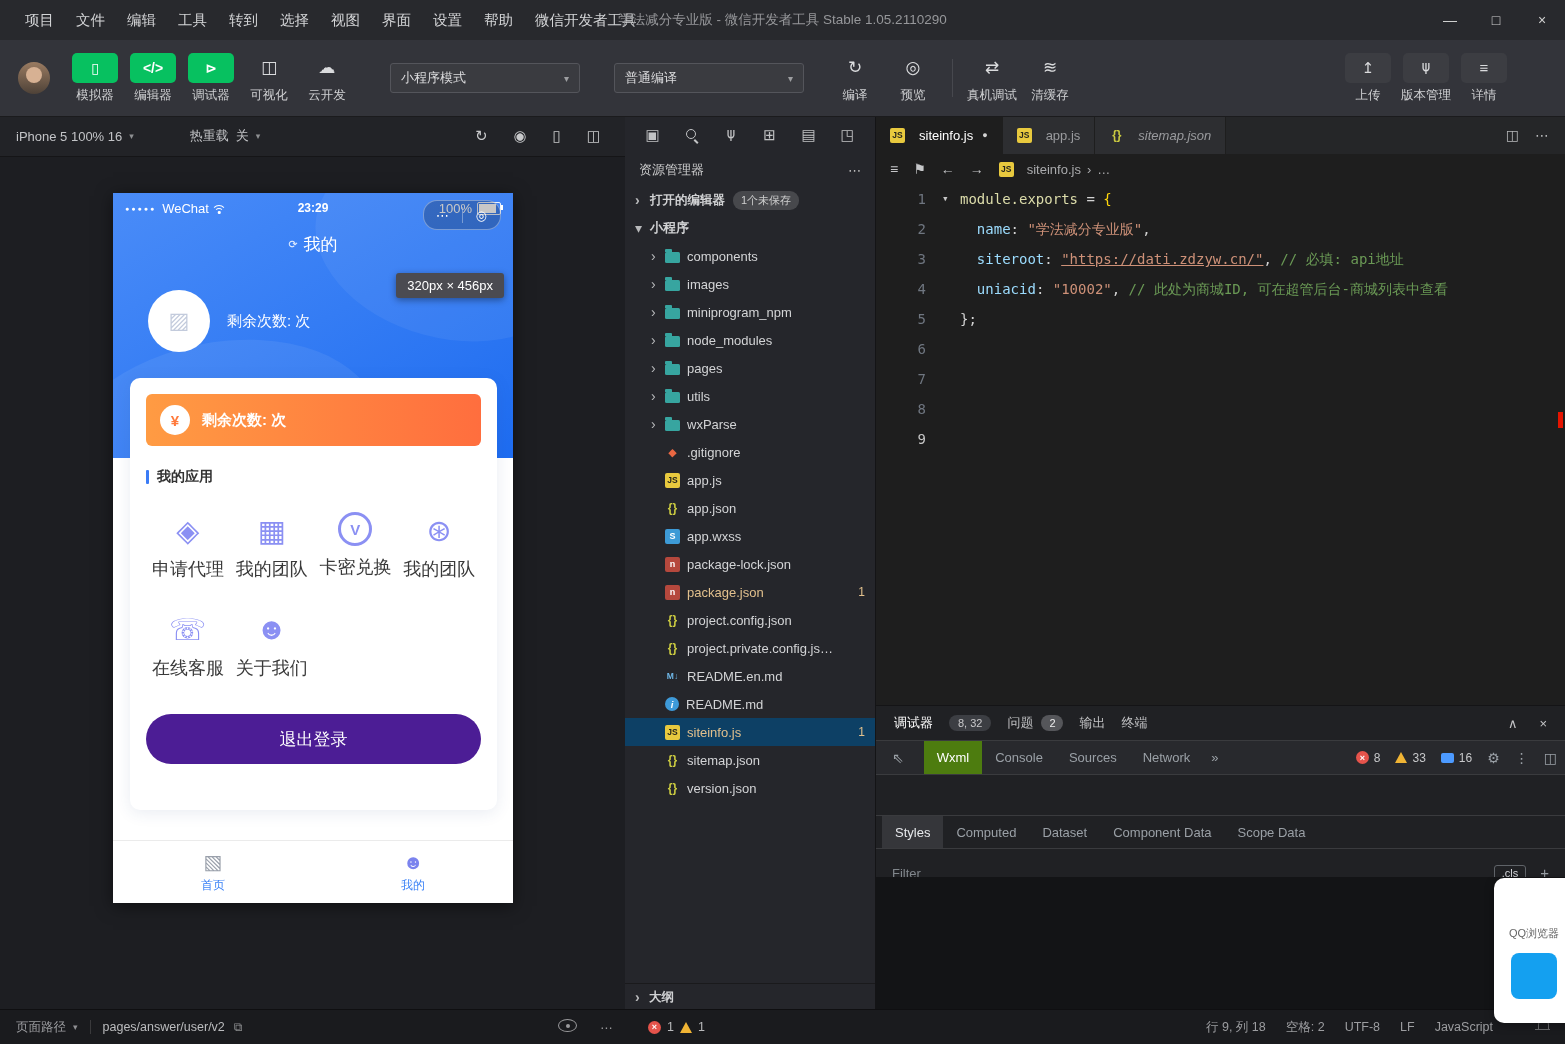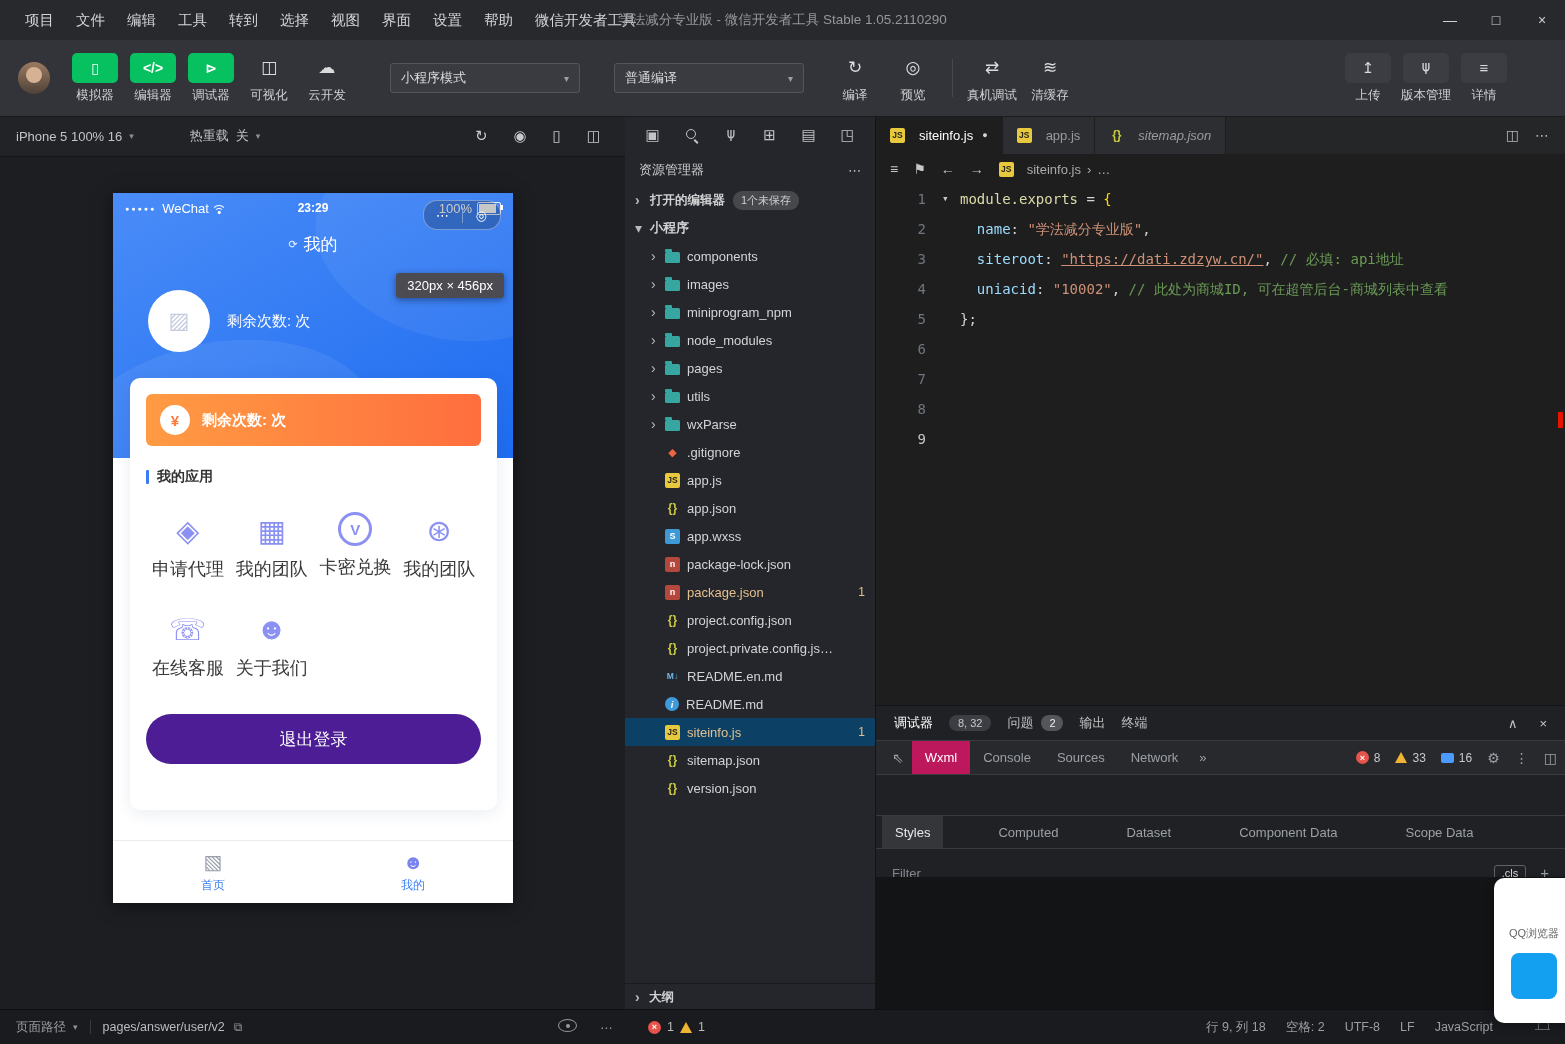--- a/index.html
+++ b/index.html
@@ -146,21 +146,21 @@
   .dbg-header{height:34px;display:flex;align-items:center;gap:16px;padding:0 18px;color:#c0c1c3;font-size:13px;}
   .dbg-title{color:#fff;cursor:pointer;}
   .pill{background:#3c3e43;color:#c9c9cb;border-radius:9px;padding:2px 9px;font-size:11px;}
   .dbg-h-item{cursor:pointer;}
   .num-badge{min-width:16px;height:16px;border-radius:8px;background:#55565a;color:#eee;font-size:11px;line-height:16px;text-align:center;padding:0 3px;display:inline-block;margin-left:-8px;}
   .dbg-right{margin-left:auto;display:flex;gap:22px;color:#c4c5c7;font-size:13px;}
   .dbg-right span{cursor:pointer;}
   .dbg-toolbar{height:33px;background:#28292d;border-top:1px solid #3a3b3e;border-bottom:1px solid #3a3b3e;display:flex;align-items:stretch;padding:0 8px;font-size:13px;color:#9aa0a6;}
   .inspect-ico{display:flex;align-items:center;padding:0 8px;color:#9aa0a6;font-size:14px;cursor:pointer;}
   .dbg-tab{padding:0 13px;display:flex;align-items:center;cursor:pointer;}
-  .dbg-tab.act{background:#be185d;color:#fff;}
+  .dbg-tab.act{background:#4d7c0f;color:#fff;margin-left:12px;}
   .dbg-more{display:flex;align-items:center;padding:0 8px;cursor:pointer;}
   .dbg-counts{margin-left:auto;display:flex;align-items:center;gap:15px;color:#c7c8ca;font-size:12px;}
   .count{display:flex;align-items:center;gap:5px;cursor:pointer;}
   .ico-err{width:13px;height:13px;border-radius:50%;background:#e5534b;color:#fff;font-size:9px;font-weight:bold;display:inline-flex;align-items:center;justify-content:center;}
   .ico-warn{width:0;height:0;border-left:6.5px solid transparent;border-right:6.5px solid transparent;border-bottom:11px solid #f0b434;display:inline-block;}
   .ico-chat{width:13px;height:10px;background:#4c9aff;border-radius:2px;position:relative;display:inline-block;}
   .ico-chat::after{content:'';position:absolute;left:2px;bottom:-4px;border:4px solid transparent;border-top-color:#4c9aff;border-right-width:0;}
   .dbg-gear,.dbg-kebab,.dbg-panel{display:flex;align-items:center;color:#9aa0a6;cursor:pointer;font-size:14px;}
   .dbg-gap{height:40px;}
   .dbg-subtabs{height:32px;display:flex;align-items:stretch;padding:0 6px;color:#9aa0a6;font-size:13px;border-top:1px solid #3a3b3e;border-bottom:1px solid #3a3b3e;}
@@ -654,21 +654,21 @@
             <span class="ico-chat" data-name="chat-icon"></span>
             <span>16</span>
           </span>
         <span class="dbg-gear" data-name="settings-gear-icon">⚙</span>
         <span class="dbg-kebab" data-name="kebab-menu-icon">⋮</span>
         <span class="dbg-panel" data-name="dock-side-icon">◫</span>
       </span>
     </div>
     <div class="dbg-gap" data-name="elements-area"></div>
     <div class="dbg-subtabs" data-name="styles-subtabs">
-      <span id="dbg-subtabs-list" style="display:flex;align-items:stretch;gap:42px;">
+      <span id="dbg-subtabs-list" style="display:flex;align-items:stretch;">
           <span class="dbg-subtab act" data-name="subtab-styles">Styles</span>
           <span class="dbg-subtab" data-name="subtab-computed">Computed</span>
           <span class="dbg-subtab" data-name="subtab-dataset">Dataset</span>
           <span class="dbg-subtab" data-name="subtab-component-data">Component Data</span>
           <span class="dbg-subtab" data-name="subtab-scope-data">Scope Data</span>
         </span>
     </div>
     <div class="dbg-filter" data-name="styles-filter-row">
       <span data-name="filter-input">Filter</span>
       <span class="cls-box" data-name="cls-toggle-button">.cls</span>

